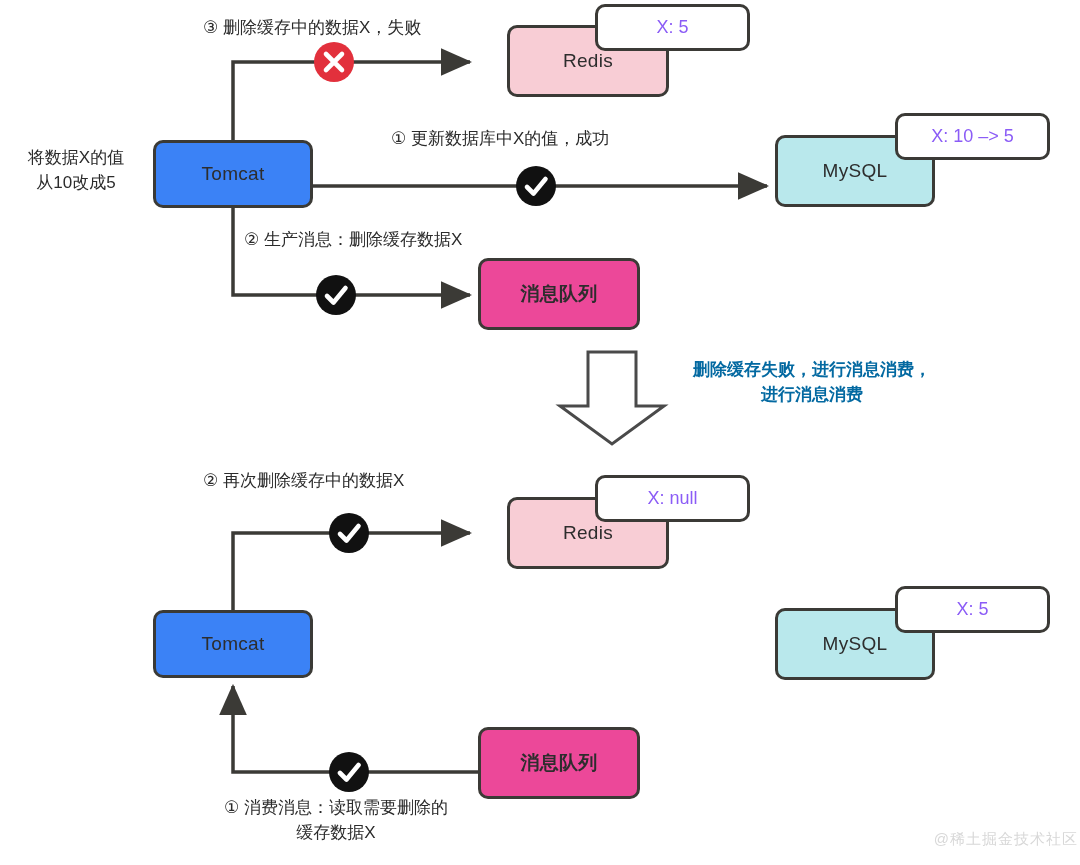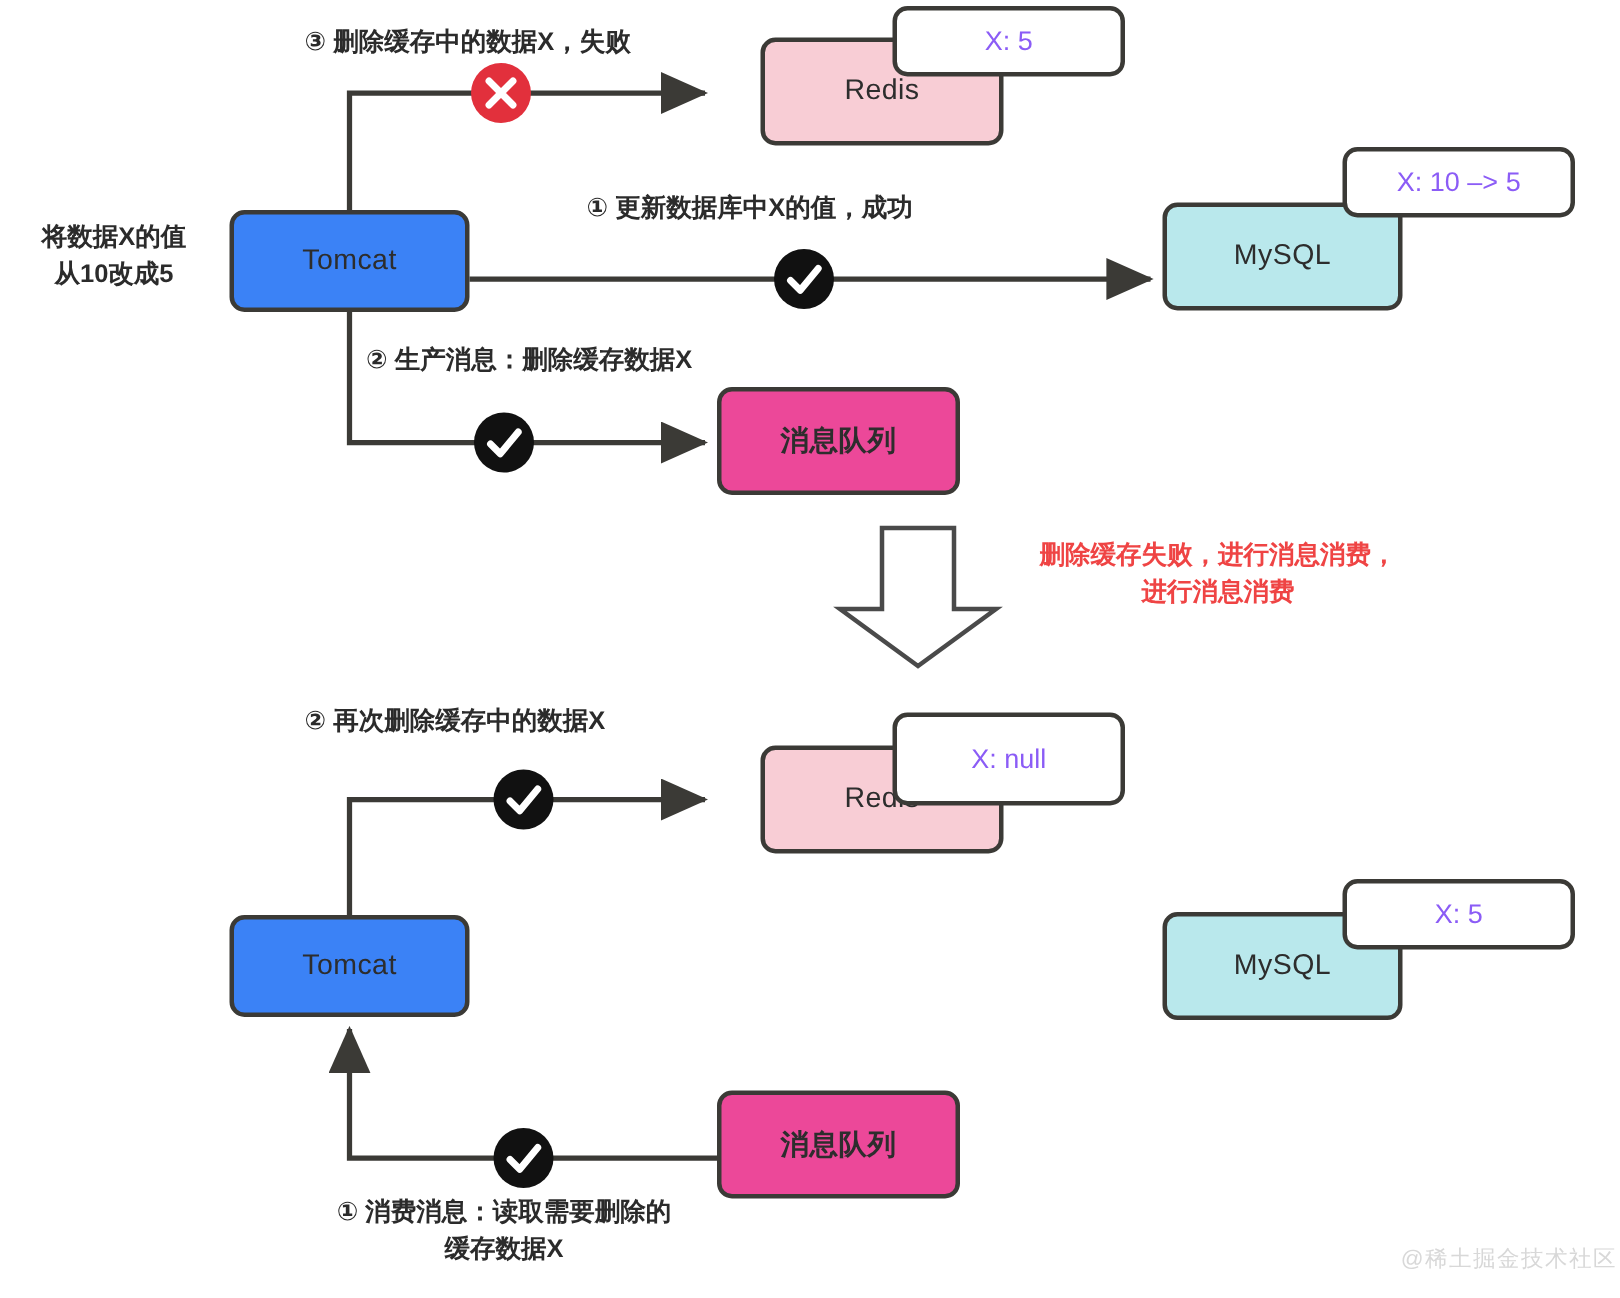--- a/index.html
+++ b/index.html
@@ -54,27 +54,27 @@
     align-items: center;
     justify-content: center;
     font-size: 18px;
     color: #8b5cf6;
     z-index: 5;
   }
 
   .lbl {
     position: absolute;
     font-size: 17px;
-    font-weight: 700;
+    font-weight: 400;
     color: #2b2b2b;
     line-height: 1.45;
     white-space: nowrap;
   }
   .lbl.center { text-align: center; }
-  .lbl.plain { font-weight: 700; color: #ef4444; }
+  .lbl.plain { font-weight: 700; color: #0369a1; }
 
   .badge {
     position: absolute;
     width: 40px; height: 40px;
     border-radius: 50%;
     display: flex;
     align-items: center;
     justify-content: center;
     z-index: 6;
   }
@@ -153,21 +153,21 @@
   </div>
 
   <div class="node yellow cjk" style="left:478px; top:258px; width:162px; height:72px;">
     <span>消息队列</span>
   </div>
 
   <div class="tag" style="left:595px; top:4px; width:155px; height:47px;">
     <span>X: 5</span>
   </div>
 
-  <div class="tag" style="left:895px; top:98px; width:155px; height:47px;">
+  <div class="tag" style="left:895px; top:113px; width:155px; height:47px;">
     <span>X: 10 –&gt; 5</span>
   </div>
 
   <div class="badge bad" style="left:314px; top:42px;">
     <svg width="40" height="40" viewBox="0 0 40 40" aria-hidden="true">
       <path d="M12,12 L28,28 M28,12 L12,28" stroke="#ffffff" stroke-width="4.6" stroke-linecap="round"></path>
     </svg>
   </div>
 
   <div class="badge ok" style="left:516px; top:166px;">
@@ -203,21 +203,21 @@
   </div>
 
   <div class="node cyan" style="left:775px; top:608px; width:160px; height:72px;">
     <span>MySQL</span>
   </div>
 
   <div class="node yellow cjk" style="left:478px; top:727px; width:162px; height:72px;">
     <span>消息队列</span>
   </div>
 
-  <div class="tag" style="left:595px; top:475px; width:155px; height:62px;">
+  <div class="tag" style="left:595px; top:475px; width:155px; height:47px;">
     <span>X: null</span>
   </div>
 
   <div class="tag" style="left:895px; top:586px; width:155px; height:47px;">
     <span>X: 5</span>
   </div>
 
   <div class="badge ok" style="left:329px; top:513px;">
     <svg width="40" height="40" viewBox="0 0 40 40" aria-hidden="true">
       <path d="M11,21 L17.5,27.5 L29.5,13" stroke="#ffffff" stroke-width="4.6" fill="none" stroke-linecap="round" stroke-linejoin="round"></path>

